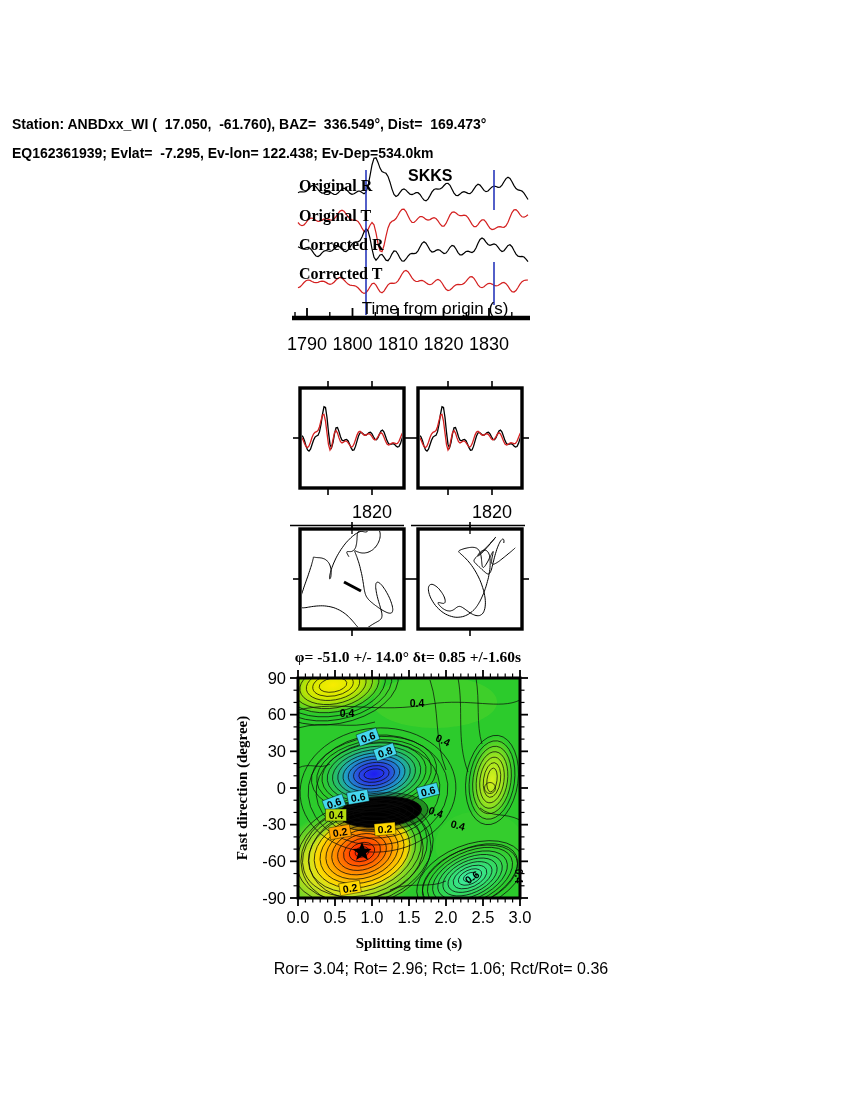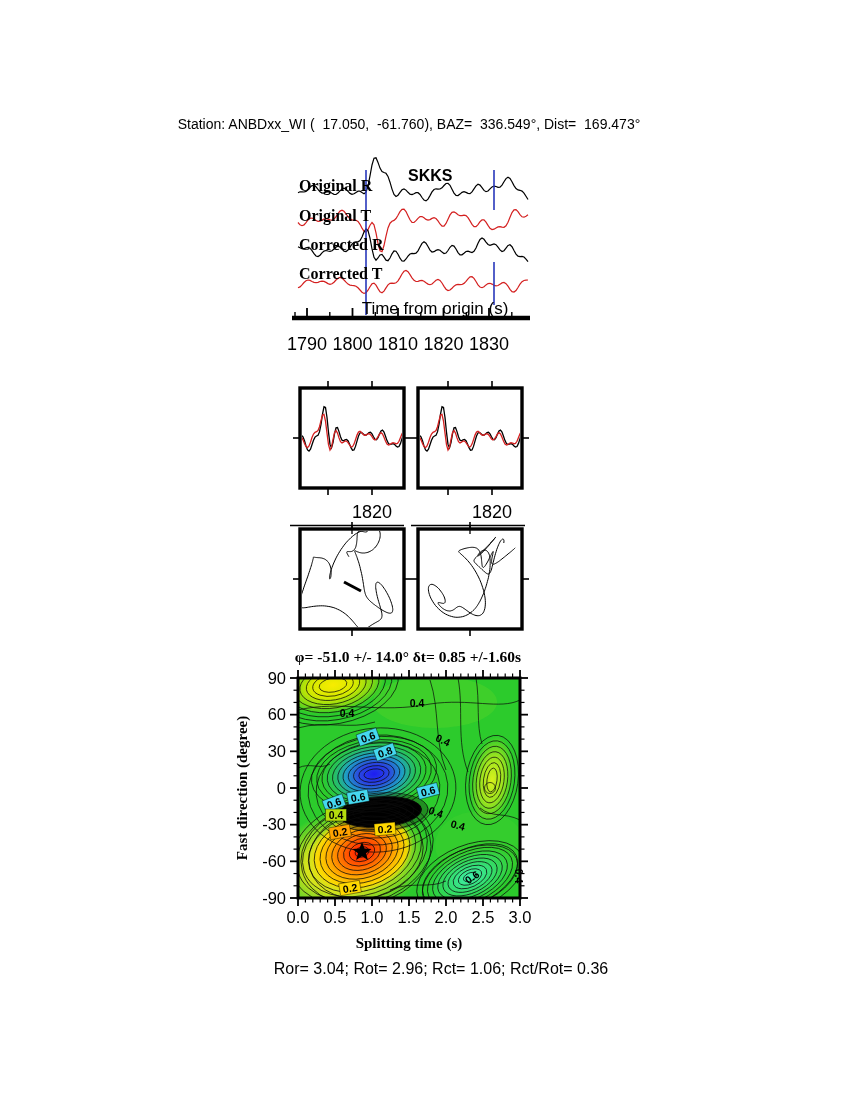--- a/index.html
+++ b/index.html
@@ -1,31 +1,32 @@
 <!DOCTYPE html>
 <html><head>
 <meta charset="utf-8">
 <style>
   html,body{margin:0;padding:0;background:#ffffff;}
   .page{position:relative;width:850px;height:1100px;background:#ffffff;overflow:hidden;
         font-family:"Liberation Sans",sans-serif;color:#000;}
-  .hdr{position:absolute;left:0;width:818px;text-align:center;font-size:14px;white-space:pre;}
+  .hdr{position:absolute;left:12px;width:818px;font-size:14px;white-space:pre;font-weight:bold;}
   .ftr{position:absolute;left:0;width:802px;text-align:center;font-size:16px;white-space:pre;}
   svg{position:absolute;overflow:visible;}
   .t-sans{font-family:"Liberation Sans",sans-serif;}
   .t-serif-b{font-family:"Liberation Serif",serif;font-weight:bold;}
   .axis{stroke:#000;fill:none;}
   text{fill:#000;}
 </style>
 </head>
 <body>
 
 <div class="page">
 
   <div class="hdr" style="top:116px;">Station: ANBDxx_WI (  17.050,  -61.760), BAZ=  336.549°, Dist=  169.473°</div>
+  <div class="hdr" style="top:145px;">EQ162361939; Evlat=  -7.295, Ev-lon= 122.438; Ev-Dep=534.0km</div>
 
   <svg id="svg-seis" style="left:280px;top:158px;" width="280" height="210" viewBox="0 0 280 210">
     <g id="seis-traces">
         <path d="M18.0,34.7L20.0,33.8L22.0,33.8L24.0,34.0L26.0,33.4L28.0,31.7L30.0,29.4L32.0,27.6L34.0,27.3L36.0,28.8L38.0,31.3L40.0,33.8L42.0,35.1L44.0,35.0L46.0,34.2L48.0,33.7L50.0,34.1L52.0,35.3L54.0,36.4L56.0,36.5L58.0,35.1L60.0,32.9L62.0,30.9L64.0,30.2L66.0,31.2L68.0,33.3L70.0,35.4L72.0,36.3L74.0,35.8L76.0,34.4L78.0,33.2L80.0,33.2L82.0,34.6L84.0,35.8L86.0,34.2L88.0,28.0L90.0,17.8L92.0,7.0L94.0,0.2L96.0,-0.2L98.0,4.4L100.0,10.1L102.0,13.5L104.0,14.5L106.0,15.3L108.0,18.4L110.0,24.2L112.0,31.1L114.0,36.4L116.0,38.4L118.0,37.2L120.0,34.4L122.0,31.8L124.0,30.9L126.0,32.1L128.0,34.3L130.0,36.1L132.0,36.6L134.0,35.7L136.0,34.6L138.0,34.7L140.0,36.5L142.0,39.5L144.0,42.1L146.0,42.9L148.0,41.1L150.0,37.6L152.0,33.9L154.0,31.5L156.0,30.8L158.0,31.1L160.0,31.0L162.0,29.8L164.0,27.5L166.0,25.5L168.0,25.3L170.0,27.3L172.0,31.2L174.0,35.1L176.0,37.5L178.0,37.6L180.0,36.1L182.0,34.4L184.0,33.7L186.0,34.4L188.0,35.4L190.0,35.6L192.0,33.9L194.0,30.9L196.0,27.8L198.0,26.3L200.0,27.1L202.0,29.6L204.0,32.4L206.0,33.7L208.0,33.0L210.0,30.9L212.0,28.9L214.0,28.1L216.0,28.5L218.0,29.3L220.0,29.1L222.0,27.1L224.0,23.8L226.0,20.6L228.0,19.2L230.0,20.4L232.0,23.7L234.0,27.6L236.0,30.5L238.0,31.9L240.0,32.3L242.0,33.1L244.0,35.1L246.0,38.3L248.0,41.5" fill="none" stroke="#000000" stroke-width="1.2"></path>
         <path d="M18.0,64.5L20.0,66.8L22.0,67.7L24.0,66.9L26.0,64.6L28.0,62.0L30.0,60.3L32.0,60.0L34.0,61.0L36.0,62.5L38.0,63.3L40.0,63.1L42.0,62.1L44.0,61.0L46.0,60.6L48.0,61.1L50.0,61.9L52.0,62.2L54.0,61.1L56.0,58.6L58.0,55.5L60.0,53.1L62.0,52.2L64.0,53.3L66.0,55.9L68.0,58.7L70.0,60.9L72.0,61.8L74.0,62.0L76.0,62.3L78.0,63.5L80.0,66.3L82.0,70.1L84.0,73.3L86.0,74.1L88.0,71.6L90.0,67.2L92.0,64.5L94.0,66.8L96.0,74.8L98.0,85.3L100.0,92.8L102.0,93.6L104.0,87.5L106.0,78.1L108.0,69.9L110.0,65.2L112.0,63.3L114.0,62.4L116.0,60.5L118.0,57.3L120.0,53.7L122.0,51.3L124.0,51.2L126.0,53.6L128.0,57.7L130.0,61.8L132.0,64.4L134.0,64.5L136.0,62.7L138.0,60.3L140.0,58.6L142.0,58.5L144.0,59.8L146.0,61.4L148.0,62.1L150.0,61.6L152.0,60.4L154.0,59.7L156.0,60.5L158.0,62.9L160.0,66.0L162.0,68.2L164.0,68.1L166.0,65.4L168.0,61.2L170.0,56.9L172.0,54.3L174.0,53.9L176.0,55.1L178.0,56.7L180.0,57.7L182.0,57.6L184.0,57.2L186.0,57.6L188.0,59.6L190.0,62.9L192.0,66.4L194.0,68.7L196.0,68.7L198.0,66.6L200.0,63.7L202.0,61.8L204.0,61.8L206.0,64.1L208.0,67.4L210.0,70.3L212.0,71.6L214.0,71.2L216.0,69.9L218.0,68.9L220.0,68.7L222.0,69.2L224.0,69.3L226.0,67.8L228.0,64.2L230.0,59.3L232.0,54.6L234.0,51.8L236.0,51.6L238.0,53.7L240.0,56.6L242.0,58.8L244.0,59.2L246.0,58.2L248.0,56.8" fill="none" stroke="#d42020" stroke-width="1.2"></path>
         <path d="M18.0,88.7L20.0,89.7L22.0,90.6L24.0,90.7L26.0,89.9L28.0,89.4L30.0,90.2L32.0,92.6L34.0,95.7L36.0,98.0L38.0,98.6L40.0,97.2L42.0,94.9L44.0,93.1L46.0,92.5L48.0,93.0L50.0,93.3L52.0,92.7L54.0,91.0L56.0,89.1L58.0,88.2L60.0,89.1L62.0,91.2L64.0,93.1L66.0,93.6L68.0,92.1L70.0,89.2L72.0,86.2L74.0,84.4L76.0,83.9L78.0,83.8L80.0,82.5L82.0,79.0L84.0,74.1L86.0,70.8L88.0,72.5L90.0,80.1L92.0,90.8L94.0,99.3L96.0,102.2L98.0,100.0L100.0,96.9L102.0,96.4L104.0,99.1L106.0,102.2L108.0,102.7L110.0,100.0L112.0,95.8L114.0,92.9L116.0,93.2L118.0,96.2L120.0,100.2L122.0,103.0L124.0,103.2L126.0,101.0L128.0,98.1L130.0,96.0L132.0,95.4L134.0,95.6L136.0,95.1L138.0,92.8L140.0,89.0L142.0,85.4L144.0,83.8L146.0,85.2L148.0,88.5L150.0,92.1L152.0,94.0L154.0,93.7L156.0,92.4L158.0,91.6L160.0,92.3L162.0,94.1L164.0,95.5L166.0,95.0L168.0,92.5L170.0,89.3L172.0,87.4L174.0,88.1L176.0,91.0L178.0,94.6L180.0,96.8L182.0,96.8L184.0,95.2L186.0,93.5L188.0,93.2L190.0,93.9L192.0,94.5L194.0,93.4L196.0,90.0L198.0,85.3L200.0,81.4L202.0,80.0L204.0,81.3L206.0,84.1L208.0,86.5L210.0,87.3L212.0,86.6L214.0,86.0L216.0,86.7L218.0,89.1L220.0,91.9L222.0,93.5L224.0,92.7L226.0,90.1L228.0,87.5L230.0,86.8L232.0,88.7L234.0,92.5L236.0,96.1L238.0,98.2L240.0,98.6L242.0,98.4L244.0,99.0L246.0,101.1L248.0,103.7" fill="none" stroke="#000000" stroke-width="1.2"></path>
         <path d="M18.0,129.7L20.0,128.9L22.0,126.9L24.0,124.5L26.0,122.7L28.0,122.0L30.0,122.4L32.0,123.5L34.0,124.4L36.0,124.7L38.0,124.3L40.0,123.5L42.0,123.1L44.0,123.4L46.0,124.4L48.0,125.6L50.0,126.3L52.0,125.8L54.0,124.2L56.0,122.0L58.0,120.2L60.0,119.4L62.0,120.1L64.0,122.0L66.0,124.2L68.0,126.1L70.0,127.1L72.0,127.4L74.0,127.6L76.0,128.3L78.0,129.8L80.0,132.0L82.0,134.2L84.0,135.4L86.0,134.7L88.0,132.2L90.0,128.7L92.0,125.8L94.0,125.1L96.0,127.1L98.0,130.6L100.0,133.8L102.0,134.7L104.0,133.1L106.0,129.9L108.0,126.9L110.0,125.3L112.0,125.1L114.0,125.3L116.0,124.8L118.0,122.8L120.0,119.6L122.0,116.0L124.0,113.3L126.0,112.4L128.0,113.7L130.0,116.6L132.0,119.8L134.0,122.4L136.0,123.5L138.0,123.3L140.0,122.7L142.0,122.4L144.0,123.2L146.0,124.7L148.0,126.1L150.0,126.7L152.0,126.0L154.0,124.1L156.0,122.3L158.0,121.4L160.0,122.4L162.0,125.0L164.0,128.3L166.0,131.2L168.0,132.5L170.0,132.0L172.0,130.2L174.0,128.2L176.0,126.8L178.0,126.4L180.0,126.6L182.0,126.5L184.0,125.4L186.0,123.3L188.0,120.8L190.0,118.9L192.0,118.7L194.0,120.4L196.0,123.5L198.0,126.8L200.0,129.1L202.0,129.7L204.0,128.7L206.0,126.9L208.0,125.6L210.0,125.3L212.0,126.1L214.0,127.3L216.0,127.9L218.0,127.5L220.0,126.2L222.0,124.9L224.0,124.5L226.0,125.7L228.0,128.2L230.0,131.3L232.0,133.6L234.0,134.0L236.0,132.5L238.0,129.5L240.0,126.2L242.0,123.7L244.0,122.5L246.0,122.2L248.0,122.0" fill="none" stroke="#d42020" stroke-width="1.2"></path>
       </g>
     <g id="seis-markers">
         <line x1="86" y1="12" x2="86" y2="157" stroke="#2838bb" stroke-width="1.6"></line>

